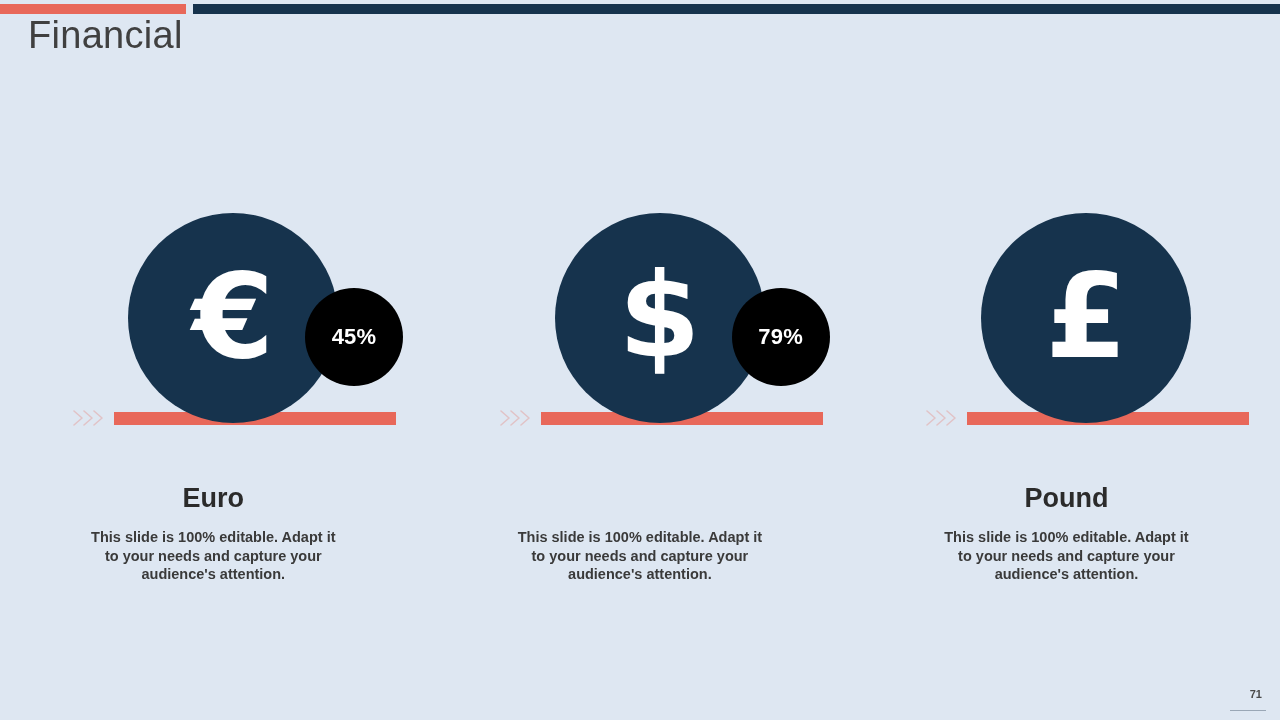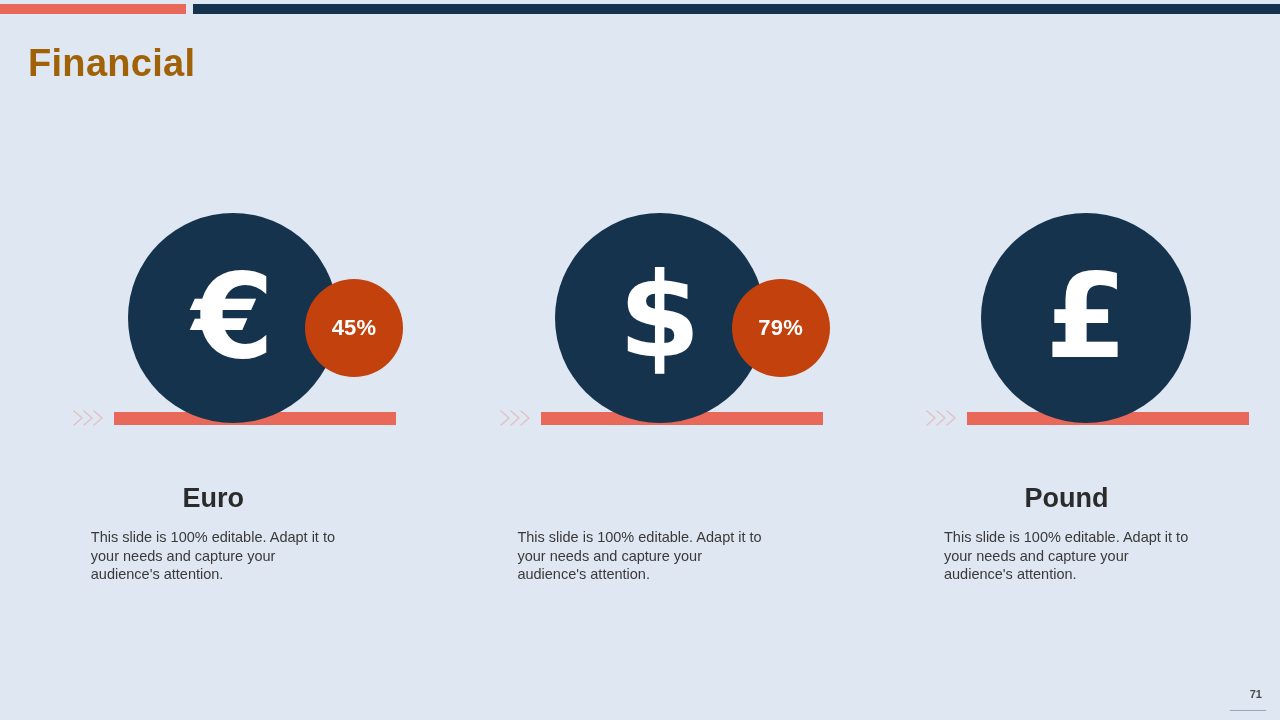--- a/index.html
+++ b/index.html
@@ -30,25 +30,25 @@
     top: 4px;
     width: 1087px;
     height: 10px;
     background: #16334d;
   }
 
   
   #page-title {
     position: absolute;
     left: 28px;
-    top: 40px;
+    top: 12px;
     font-size: 38px;
-    font-weight: 700;
+    font-weight: 400;
     letter-spacing: 0.3px;
-    color: #a16207;
+    color: #404040;
     line-height: 46px;
     white-space: nowrap;
   }
 
   
   #cards {
     position: absolute;
     left: 0;
     top: 190px;
     width: 1280px;
@@ -105,25 +105,25 @@
     font-weight: 700;
     line-height: 118px;
     font-family: "DejaVu Sans", sans-serif;
     margin-top: -4px;
   }
 
   
   .badge {
     position: absolute;
     left: 305px;
-    top: 89px;
+    top: 98px;
     width: 98px;
     height: 98px;
     border-radius: 50%;
-    background: #c2410c;
+    background: #000000;
     display: flex;
     align-items: center;
     justify-content: center;
   }
   .badge-label {
     color: #ffffff;
     font-size: 22px;
     font-weight: 700;
     letter-spacing: 0.2px;
   }
@@ -139,24 +139,25 @@
     font-weight: 700;
     color: #2b2b2b;
     line-height: 32px;
   }
   .card-body {
     position: absolute;
     top: 338px;
     left: 50%;
     transform: translateX(-50%);
     width: 245px;
-    text-align: left;
+    text-align: center;
     font-size: 14.5px;
     line-height: 18.5px;
     color: #3a3a3a;
+    font-weight: bold;
   }
 
   
   #page-number {
     position: absolute;
     right: 18px;
     bottom: 20px;
     font-size: 11px;
     font-weight: 700;
     color: #4a4a4a;

